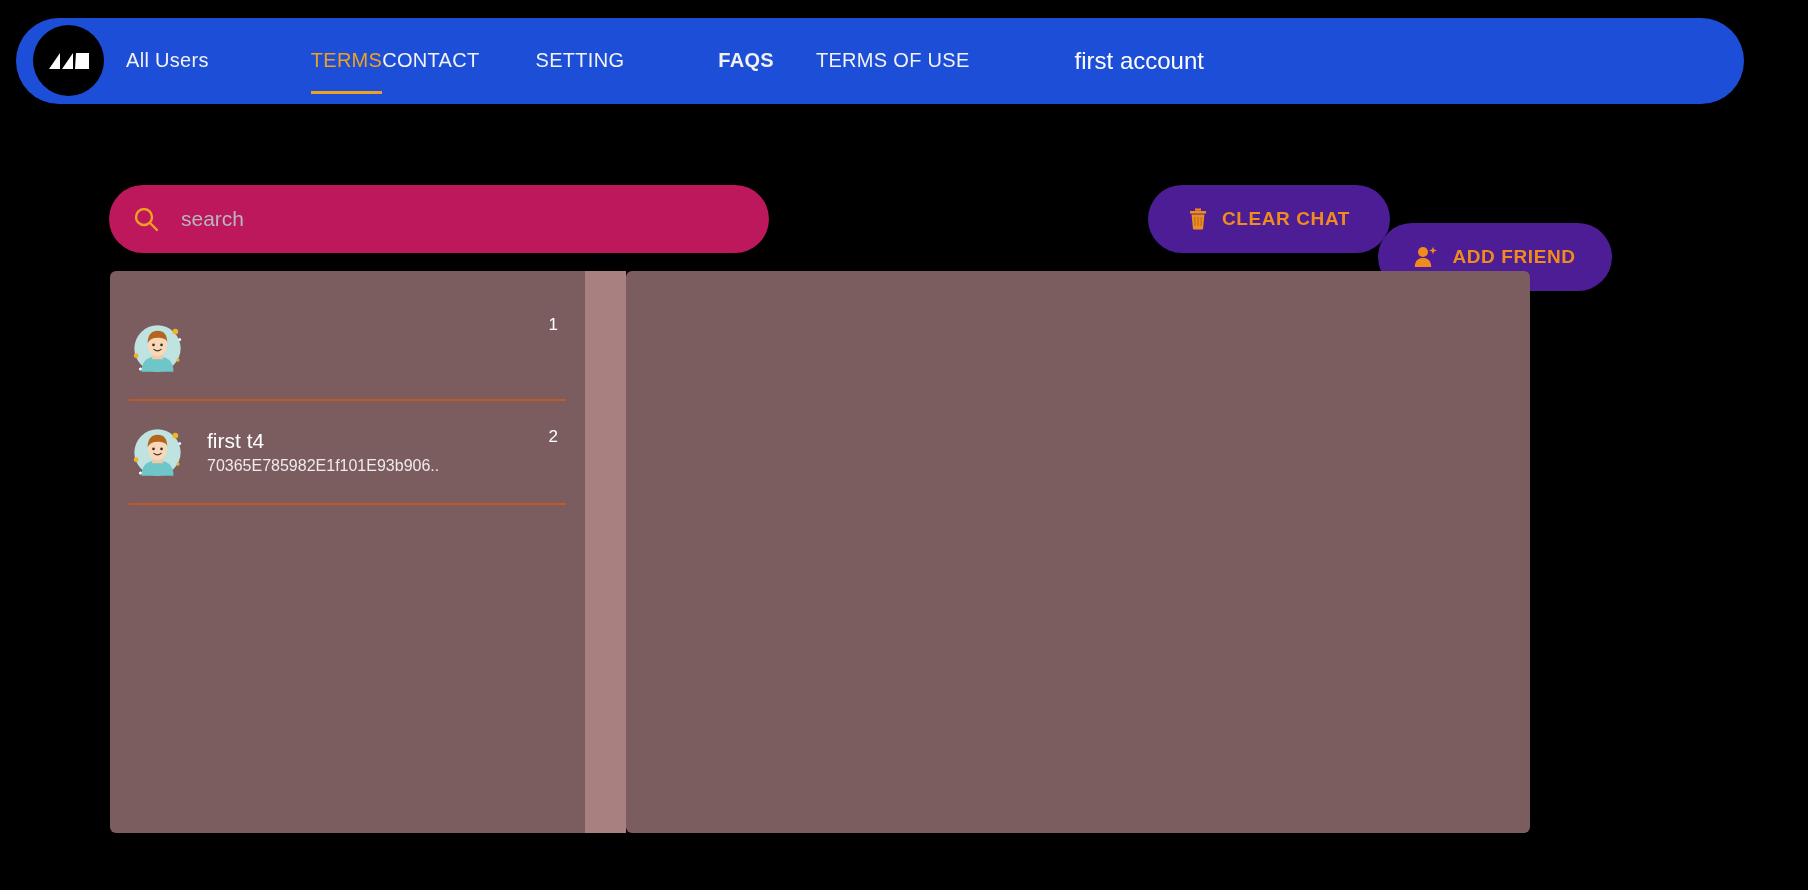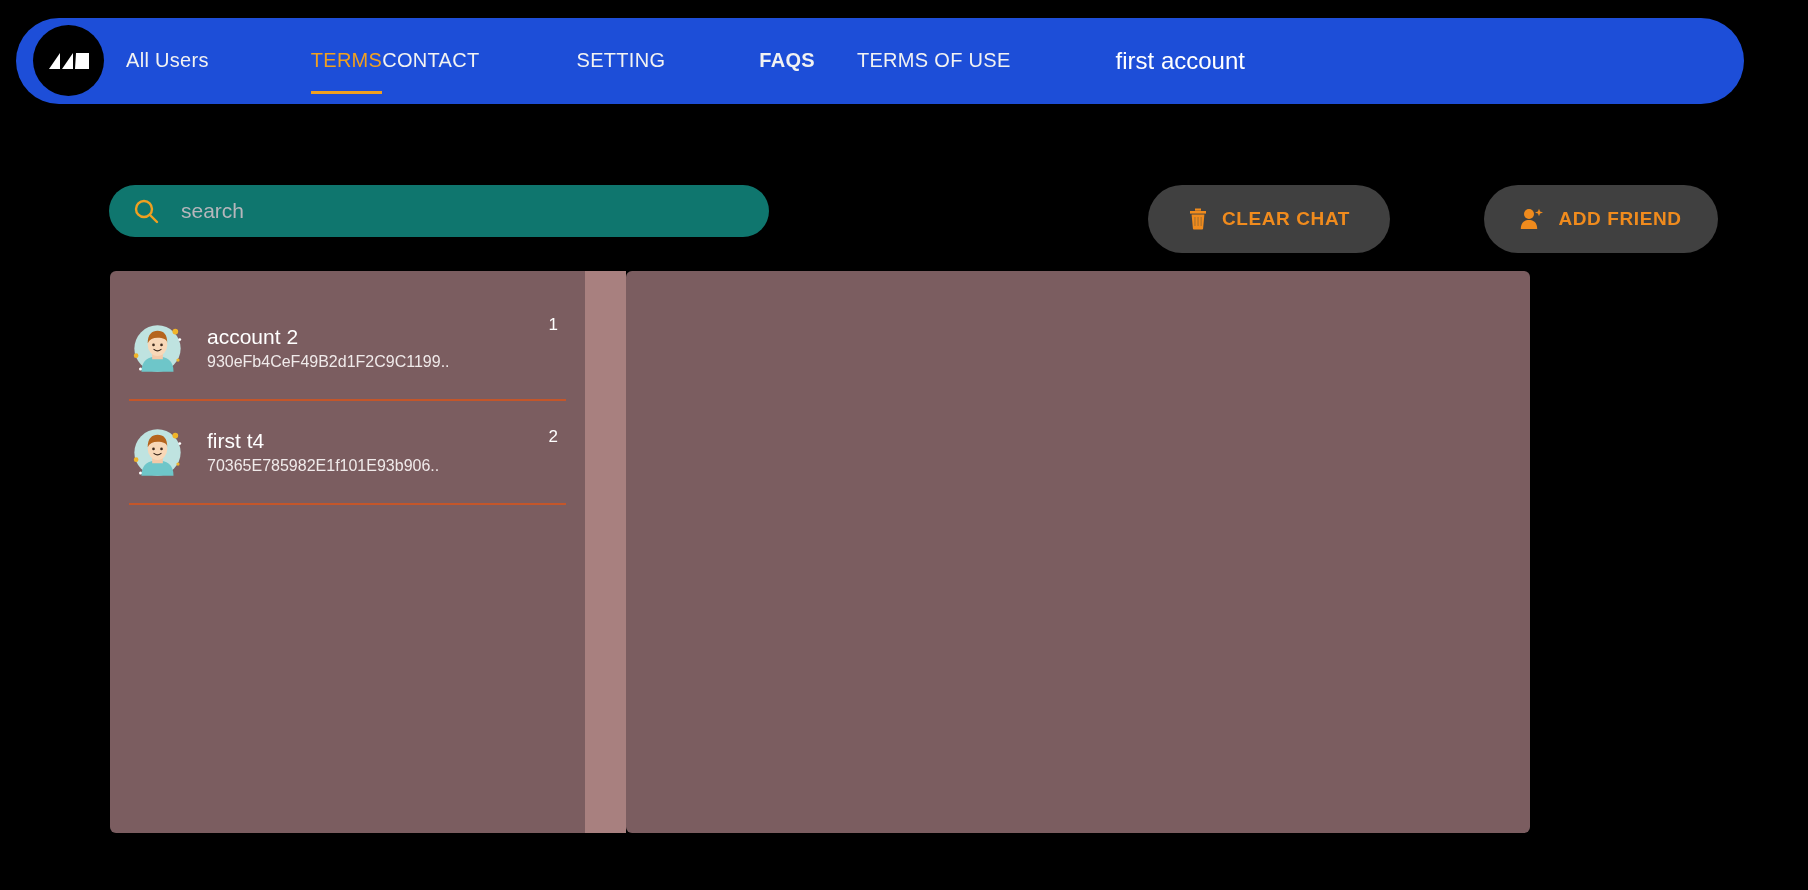--- a/index.html
+++ b/index.html
@@ -58,40 +58,40 @@
     position: absolute;
     left: 0;
     right: 0;
     bottom: -22px;
     height: 3px;
     background: #f0a020;
   }
   .nav-item-0 { margin-left: 0; }
   .nav-item-1 { margin-left: 102px; }
   .nav-item-2 { }
-  .nav-item-3 { margin-left: 97px; }
+  .nav-item-3 { margin-left: 56px; }
   .nav-item-4 { margin-left: 94px; font-weight: bold; }
   .nav-item-5 { margin-left: 42px; }
   .nav-account {
     margin-left: 105px;
     color: #ffffff;
     font-size: 24px;
     white-space: nowrap;
     cursor: pointer;
     line-height: 1;
   }
 
   
   .search-box {
     position: absolute;
     left: 109px;
     top: 185px;
     width: 660px;
-    height: 52px;
-    background: #0f766e;
+    height: 68px;
+    background: #be185d;
     border-radius: 34px;
     display: flex;
     align-items: center;
     padding-left: 24px;
   }
   .search-icon { flex: 0 0 auto; display: block; margin-right: 22px; }
   .search-input {
     flex: 1;
     height: 100%;
     background: transparent;
@@ -100,35 +100,35 @@
     font-family: "Liberation Sans", sans-serif;
     font-size: 21px;
     color: #e7e7e7;
   }
   .search-input::placeholder { color: #b6b6bb; }
 
   .toolbar-btn {
     position: absolute;
     top: 185px;
     height: 68px;
-    background: #404040;
+    background: #4c1d95;
     border-radius: 34px;
     border: none;
     display: flex;
     align-items: center;
     justify-content: center;
     cursor: pointer;
     color: #f08b1d;
     font-family: "Liberation Sans", sans-serif;
     font-size: 19px;
     font-weight: bold;
     letter-spacing: 0.6px;
   }
   .btn-clear { left: 1148px; width: 242px; }
-  .btn-add   { left: 1484px; width: 234px; }
+  .btn-add   { left: 1378px; width: 234px; margin-top: 38px; }
   .toolbar-btn .btn-icon { display: block; margin-right: 14px; }
 
   
   .panels {
     position: absolute;
     left: 110px;
     top: 271px;
     width: 1420px;
     height: 562px;
     display: flex;
@@ -270,24 +270,20 @@
         <circle cx="13" cy="55" r="1.8" fill="#ffffff"></circle>
         <circle cx="55" cy="45" r="1.8" fill="#f0b429"></circle>
         <path d="M14 58 C14 45 22 41 32 41 C42 41 50 45 50 58 Z" fill="#6ec6c9"></path>
         <path d="M26 36 h12 v8 h-12 z" fill="#f3c9a8"></path>
         <ellipse cx="32" cy="28" rx="11" ry="12.5" fill="#f8d8b8"></ellipse>
         <path d="M21 26 C21 16 26 12 32 12 C39 12 43 16 43 26 C43 22 38 20 32 20 C27 20 23 22 21 26 Z" fill="#b5651d"></path>
         <circle cx="27.5" cy="28" r="1.5" fill="#3d2b1f"></circle>
         <circle cx="36.5" cy="28" r="1.5" fill="#3d2b1f"></circle>
         <path d="M28 33 Q32 36.5 36 33" stroke="#3d2b1f" stroke-width="1.3" fill="none" stroke-linecap="round"></path>
       </svg>
-      <div class="row-text">
-        <div class="row-name">account 2</div>
-        <div class="row-addr">930eFb4CeF49B2d1F2C9C1199..</div>
-      </div>
       <div class="row-badge">1</div>
     </div>
 
     <div class="chat-row">
       <svg class="avatar" viewBox="0 0 64 64">
         <circle cx="32" cy="32" r="26" fill="#bfe3e0"></circle>
         <circle cx="52" cy="13" r="3.2" fill="#f0b429"></circle>
         <circle cx="57" cy="22" r="1.6" fill="#ffffff"></circle>
         <circle cx="8" cy="40" r="2.6" fill="#f0b429"></circle>
         <circle cx="13" cy="55" r="1.8" fill="#ffffff"></circle>

